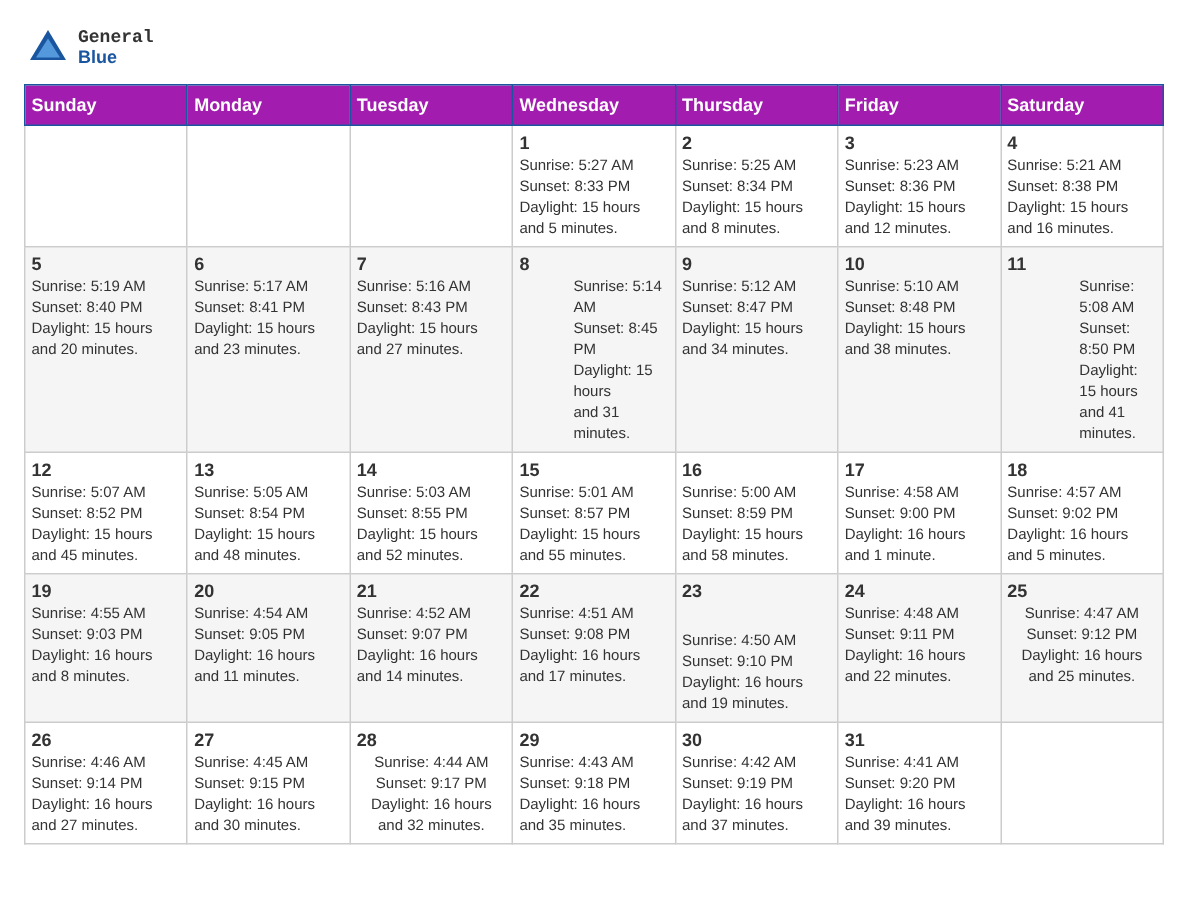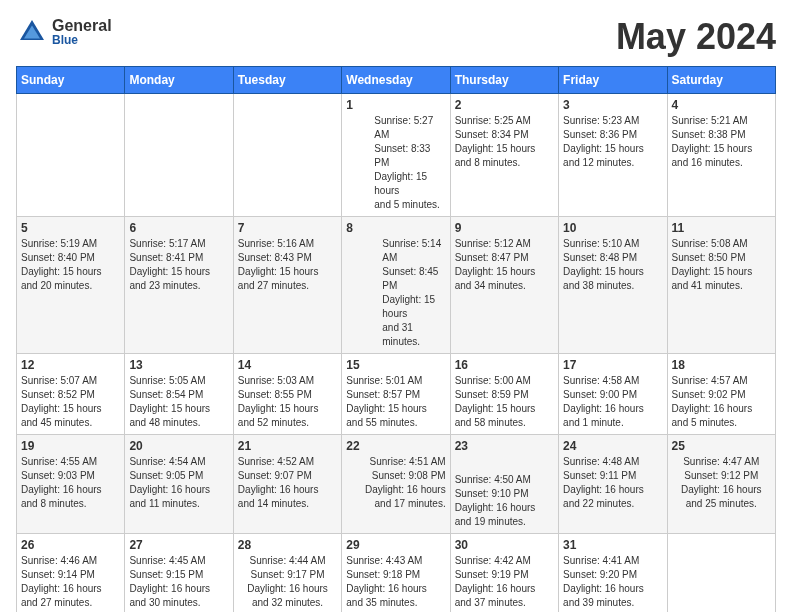--- a/index.html
+++ b/index.html
@@ -20,23 +20,24 @@
       display: flex;
       align-items: center;
       gap: 4px;
     }
     .logo-text {
       display: flex;
       flex-direction: column;
       line-height: 1.1;
     }
     .logo-general {
-      font-size: 16px;
+      font-size: 12px;
       font-weight: bold;
       color: #333;
+      font-family: Liberation Mono, monospace;
     }
     .logo-blue {
       font-size: 12px;
       font-weight: bold;
       color: #1a56a0;
     }
     .logo-icon {
       width: 32px;
       height: 32px;
     }
@@ -51,21 +52,21 @@
     .location {
       font-size: 16px;
       color: #333;
     }
     table {
       width: 100%;
       border-collapse: collapse;
       font-size: 11px;
     }
     th {
-      background-color: #3b82f6;
+      background-color: #a21caf;
       color: #fff;
       padding: 6px 4px;
       text-align: left;
       font-size: 12px;
       border: 1px solid #1a56a0;
     }
     td {
       border: 1px solid #ccc;
       vertical-align: top;
       padding: 4px;
@@ -99,21 +100,20 @@
     <svg class="logo-icon" viewBox="0 0 40 40">
       <polygon points="20,5 35,30 5,30" fill="#1a56a0"></polygon>
       <polygon points="20,12 30,28 10,28" fill="#5599dd"></polygon>
     </svg>
     <div class="logo-text">
       <span class="logo-general">General</span>
       <span class="logo-blue">Blue</span>
     </div>
   </div>
   <div class="title-area">
-    <div class="month-title">May 2024</div>
   </div>
 </div>
 
 <table>
   <thead>
     <tr>
 
     <th>Sunday</th>
         <th>Monday</th>
         <th>Tuesday</th>
@@ -123,21 +123,21 @@
         <th>Saturday</th>
       </tr>
   </thead>
   <tbody id="calendar-body">
   <tr>
         <td class="empty-cell"></td>
         <td class="empty-cell"></td>
         <td class="empty-cell"></td>
         <td>
           <div class="day-number">1</div>
-          <div class="day-info" style="white-space: pre-line; margin-left: 28px;">Sunrise: 5:27 AM
+          <div class="day-info" style="white-space: pre-line;">Sunrise: 5:27 AM
 Sunset: 8:33 PM
 Daylight: 15 hours
 and 5 minutes.</div>
         </td>
         <td>
           <div class="day-number">2</div>
           <div class="day-info" style="white-space: pre-line;">Sunrise: 5:25 AM
 Sunset: 8:34 PM
 Daylight: 15 hours
 and 8 minutes.</div>
@@ -195,21 +195,21 @@
         </td>
         <td>
           <div class="day-number">10</div>
           <div class="day-info" style="white-space: pre-line;">Sunrise: 5:10 AM
 Sunset: 8:48 PM
 Daylight: 15 hours
 and 38 minutes.</div>
         </td>
         <td>
           <div class="day-number">11</div>
-          <div class="day-info" style="white-space: pre-line;">Sunrise: 5:08 AM
+          <div class="day-info" style="white-space: pre-line; margin-left: 48px;">Sunrise: 5:08 AM
 Sunset: 8:50 PM
 Daylight: 15 hours
 and 41 minutes.</div>
         </td>
       </tr>
       <tr>
         <td>
           <div class="day-number">12</div>
           <div class="day-info" style="white-space: pre-line;">Sunrise: 5:07 AM
 Sunset: 8:52 PM
@@ -276,21 +276,21 @@
         </td>
         <td>
           <div class="day-number">21</div>
           <div class="day-info" style="white-space: pre-line;">Sunrise: 4:52 AM
 Sunset: 9:07 PM
 Daylight: 16 hours
 and 14 minutes.</div>
         </td>
         <td>
           <div class="day-number">22</div>
-          <div class="day-info" style="white-space: pre-line; text-align: right;">Sunrise: 4:51 AM
+          <div class="day-info" style="white-space: pre-line;">Sunrise: 4:51 AM
 Sunset: 9:08 PM
 Daylight: 16 hours
 and 17 minutes.</div>
         </td>
         <td>
           <div class="day-number">23</div>
           <div class="day-info" style="white-space: pre-line; margin-top: 20px;">Sunrise: 4:50 AM
 Sunset: 9:10 PM
 Daylight: 16 hours
 and 19 minutes.</div>

